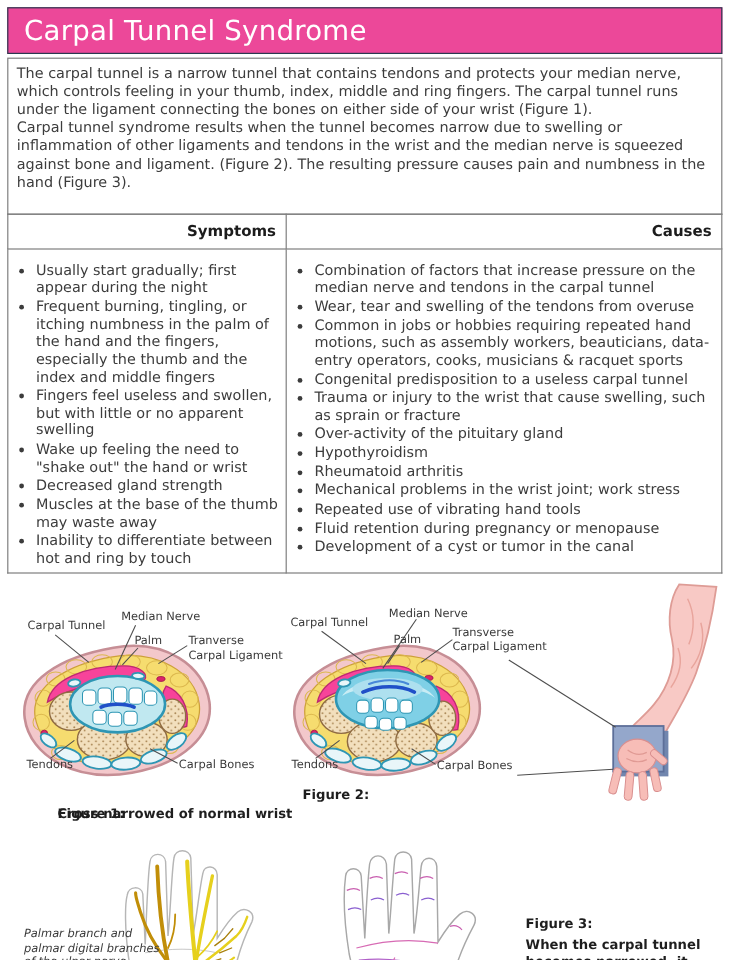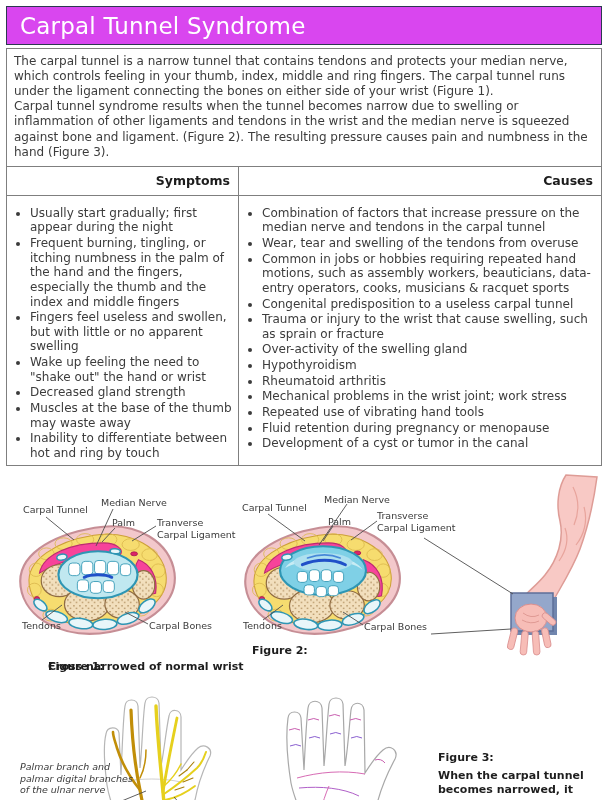--- a/index.html
+++ b/index.html
@@ -1,23 +1,23 @@
 <!DOCTYPE html>
 <html><head>
 <meta charset="utf-8">
 <style>
   * { box-sizing: border-box; margin: 0; padding: 0; }
   html,body { background:#ffffff; }
   body { font-family: "DejaVu Sans", "Liberation Sans", sans-serif; color:#3a3a3a; }
   .page { position:relative; width:608px; height:800px; background:#fff; padding:6px; overflow:hidden; }
 
-  .titlebar { background:#d946ef; border:1px solid #2c3850; height:39px; display:flex; align-items:center; padding-left:13px; }
+  .titlebar { background:#ec4899; border:1px solid #2c3850; height:39px; display:flex; align-items:center; padding-left:13px; }
   .titlebar h1 { color:#ffffff; font-size:23px; font-weight:400; letter-spacing:0.2px; }
 
-  .intro { border:1px solid #7f7f7f; margin-top:3px; padding:5px 7px 6px 7px; font-size:12px; line-height:1.26; color:#3c3c3c; }
+  .intro { border:1px solid #7f7f7f; margin-top:3px; padding:5px 7px 18px 7px; font-size:12px; line-height:1.26; color:#3c3c3c; }
 
   table.sc { width:100%; border-collapse:collapse; margin-top:-1px; table-layout:fixed; }
   table.sc th, table.sc td { border:1px solid #7f7f7f; }
   table.sc th { text-align:right; font-size:12.5px; padding:6px 8px 7px 8px; color:#1c1c1c; }
   table.sc col.c1 { width:232px; }
   table.sc td { vertical-align:top; height:227px; padding:10px 4px 4px 6px;margin-top:32px; }
   table.sc ul { margin:0; padding-left:17px; list-style:disc; font-size:12px; line-height:1.22; color:#3c3c3c; }
   table.sc ul li { margin:0 0 1px 0; }
 
   .figures { position:relative; height:403px; margin-top:2px; }
@@ -75,21 +75,21 @@
               <li>Inability to differentiate between hot and ring by touch</li>
             </ul>
         </td>
         <td>
           <ul>
               <li>Combination of factors that increase pressure on the median nerve and tendons in the carpal tunnel</li>
               <li>Wear, tear and swelling of the tendons from overuse</li>
               <li>Common in jobs or hobbies requiring repeated hand motions, such as assembly workers, beauticians, data-entry operators, cooks, musicians &amp; racquet sports</li>
               <li>Congenital predisposition to a useless carpal tunnel</li>
               <li>Trauma or injury to the wrist that cause swelling, such as sprain or fracture</li>
-              <li>Over-activity of the swelling gland</li>
+              <li>Over-activity of the pituitary gland</li>
               <li>Hypothyroidism</li>
               <li>Rheumatoid arthritis</li>
               <li>Mechanical problems in the wrist joint; work stress</li>
               <li>Repeated use of vibrating hand tools</li>
               <li>Fluid retention during pregnancy or menopause</li>
               <li>Development of a cyst or tumor in the canal</li>
             </ul>
         </td>
       </tr>
     </tbody>

